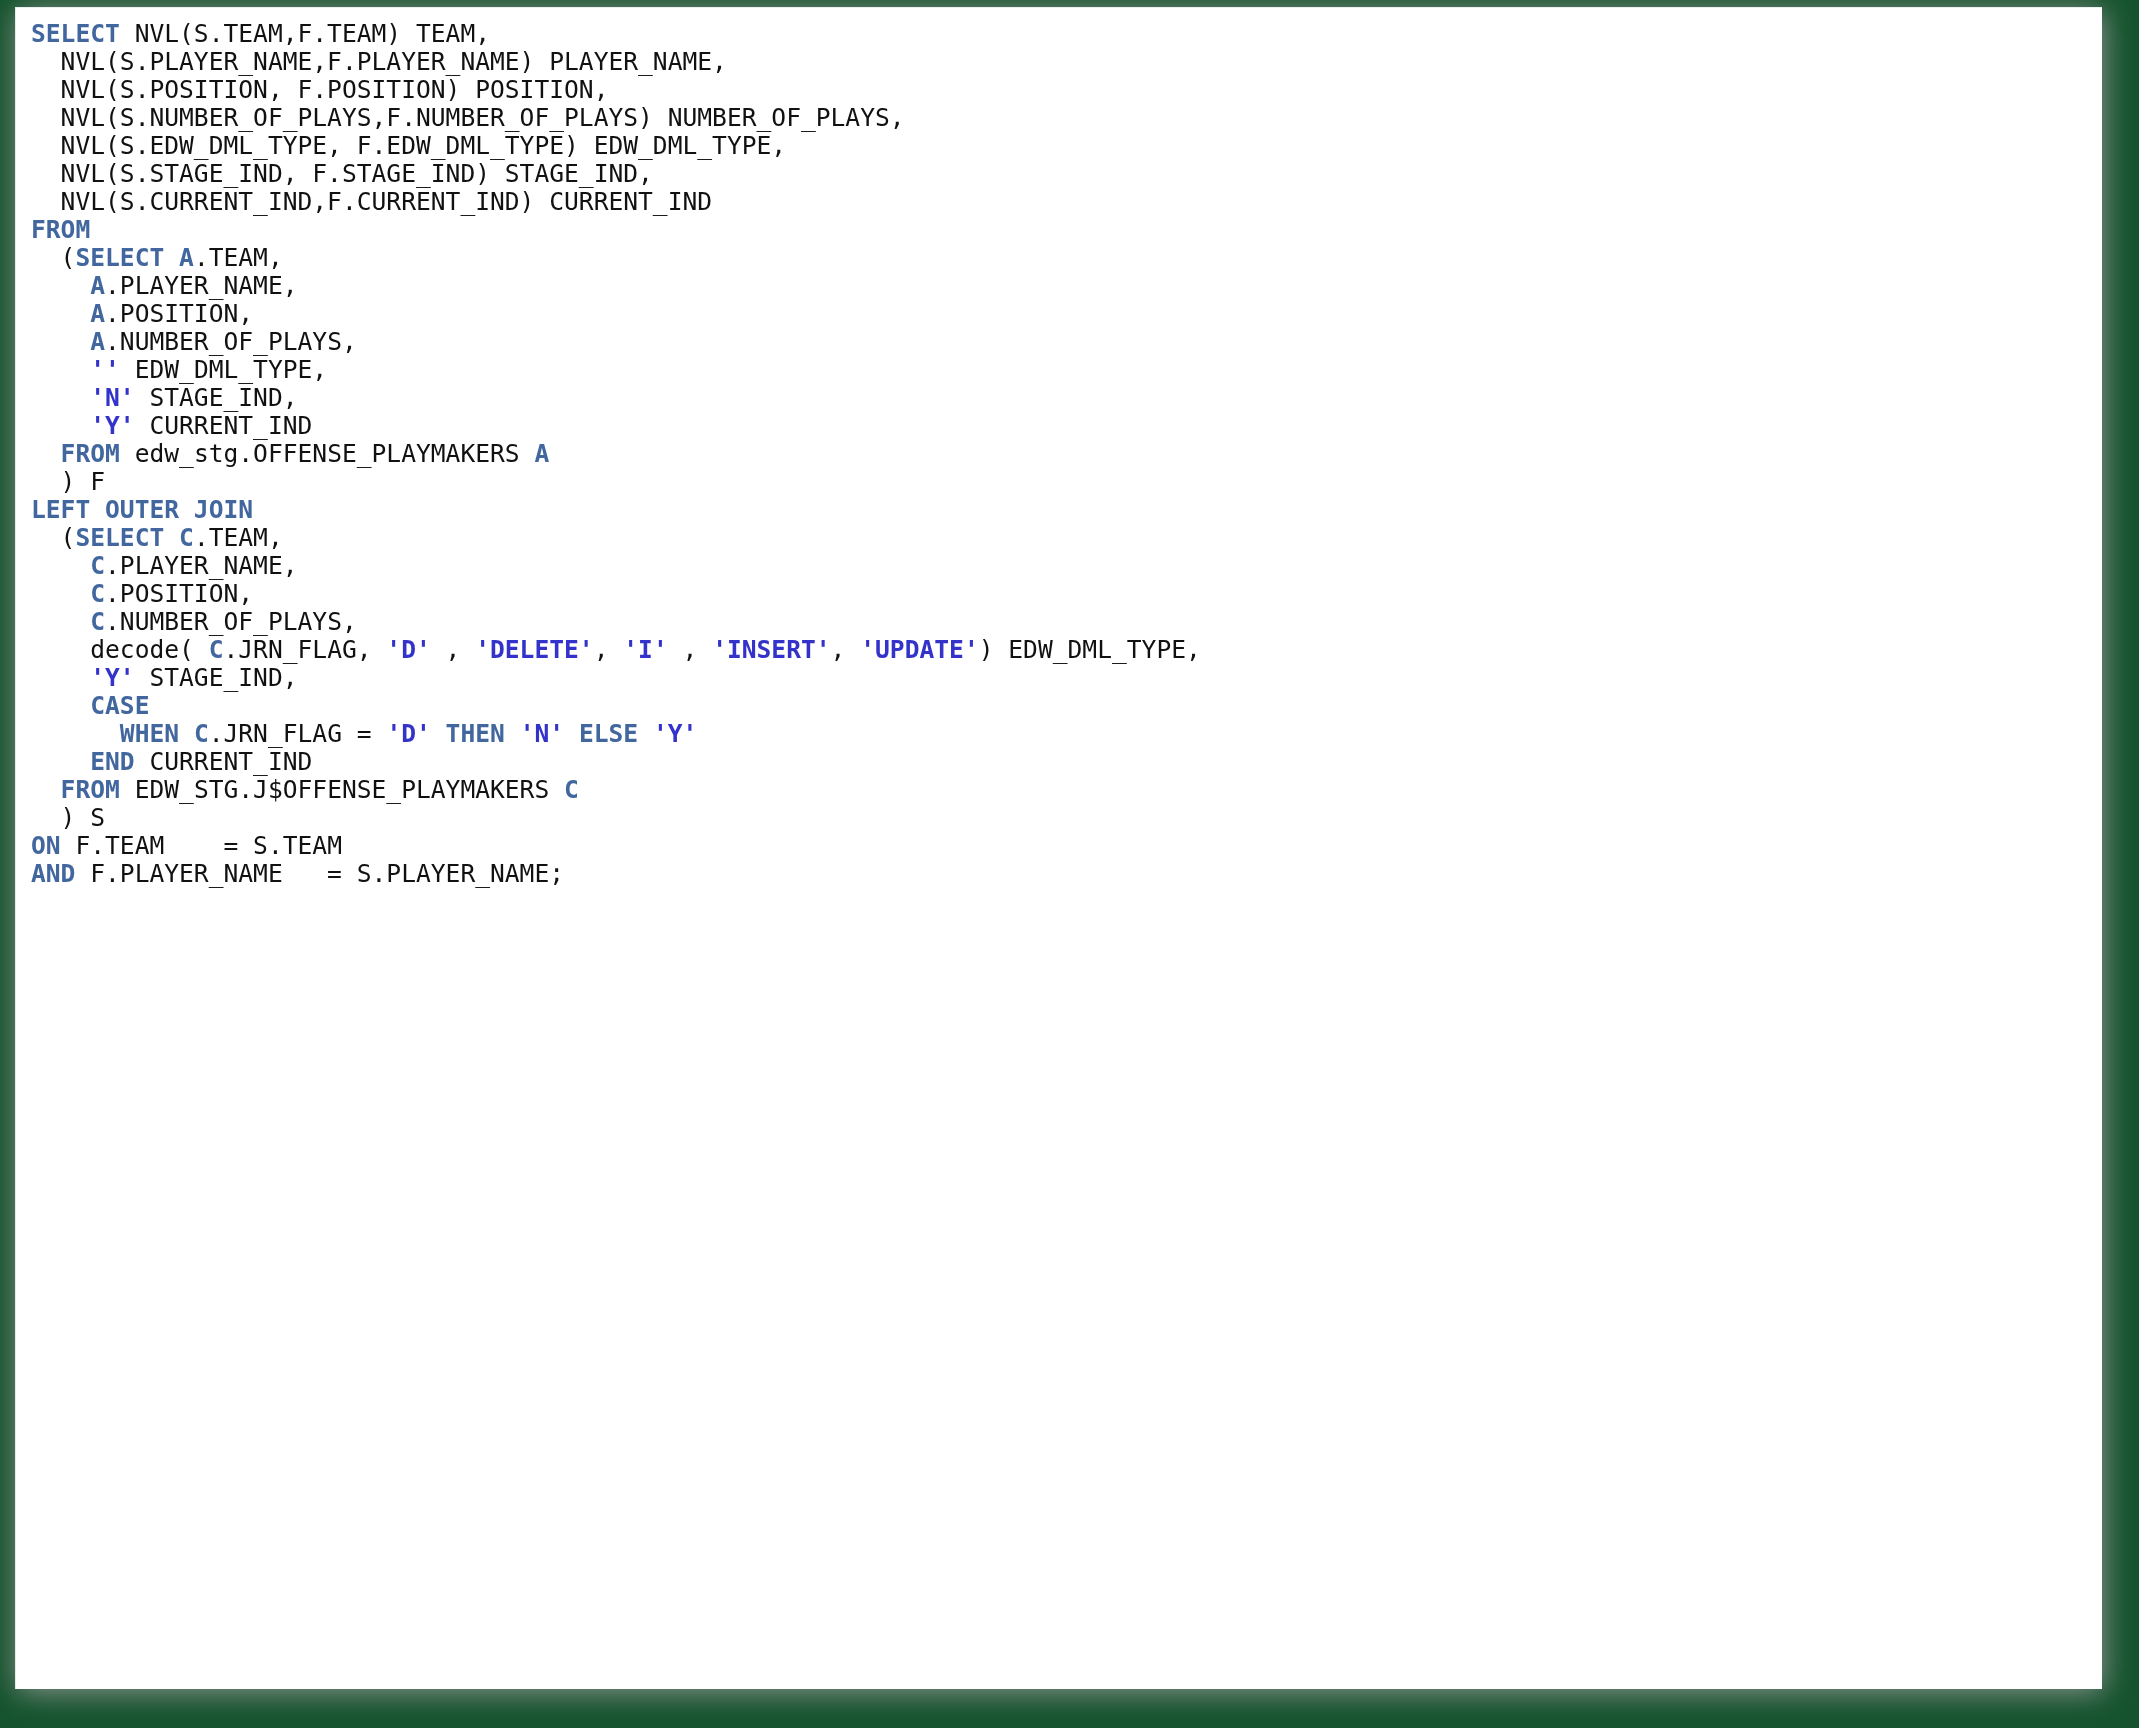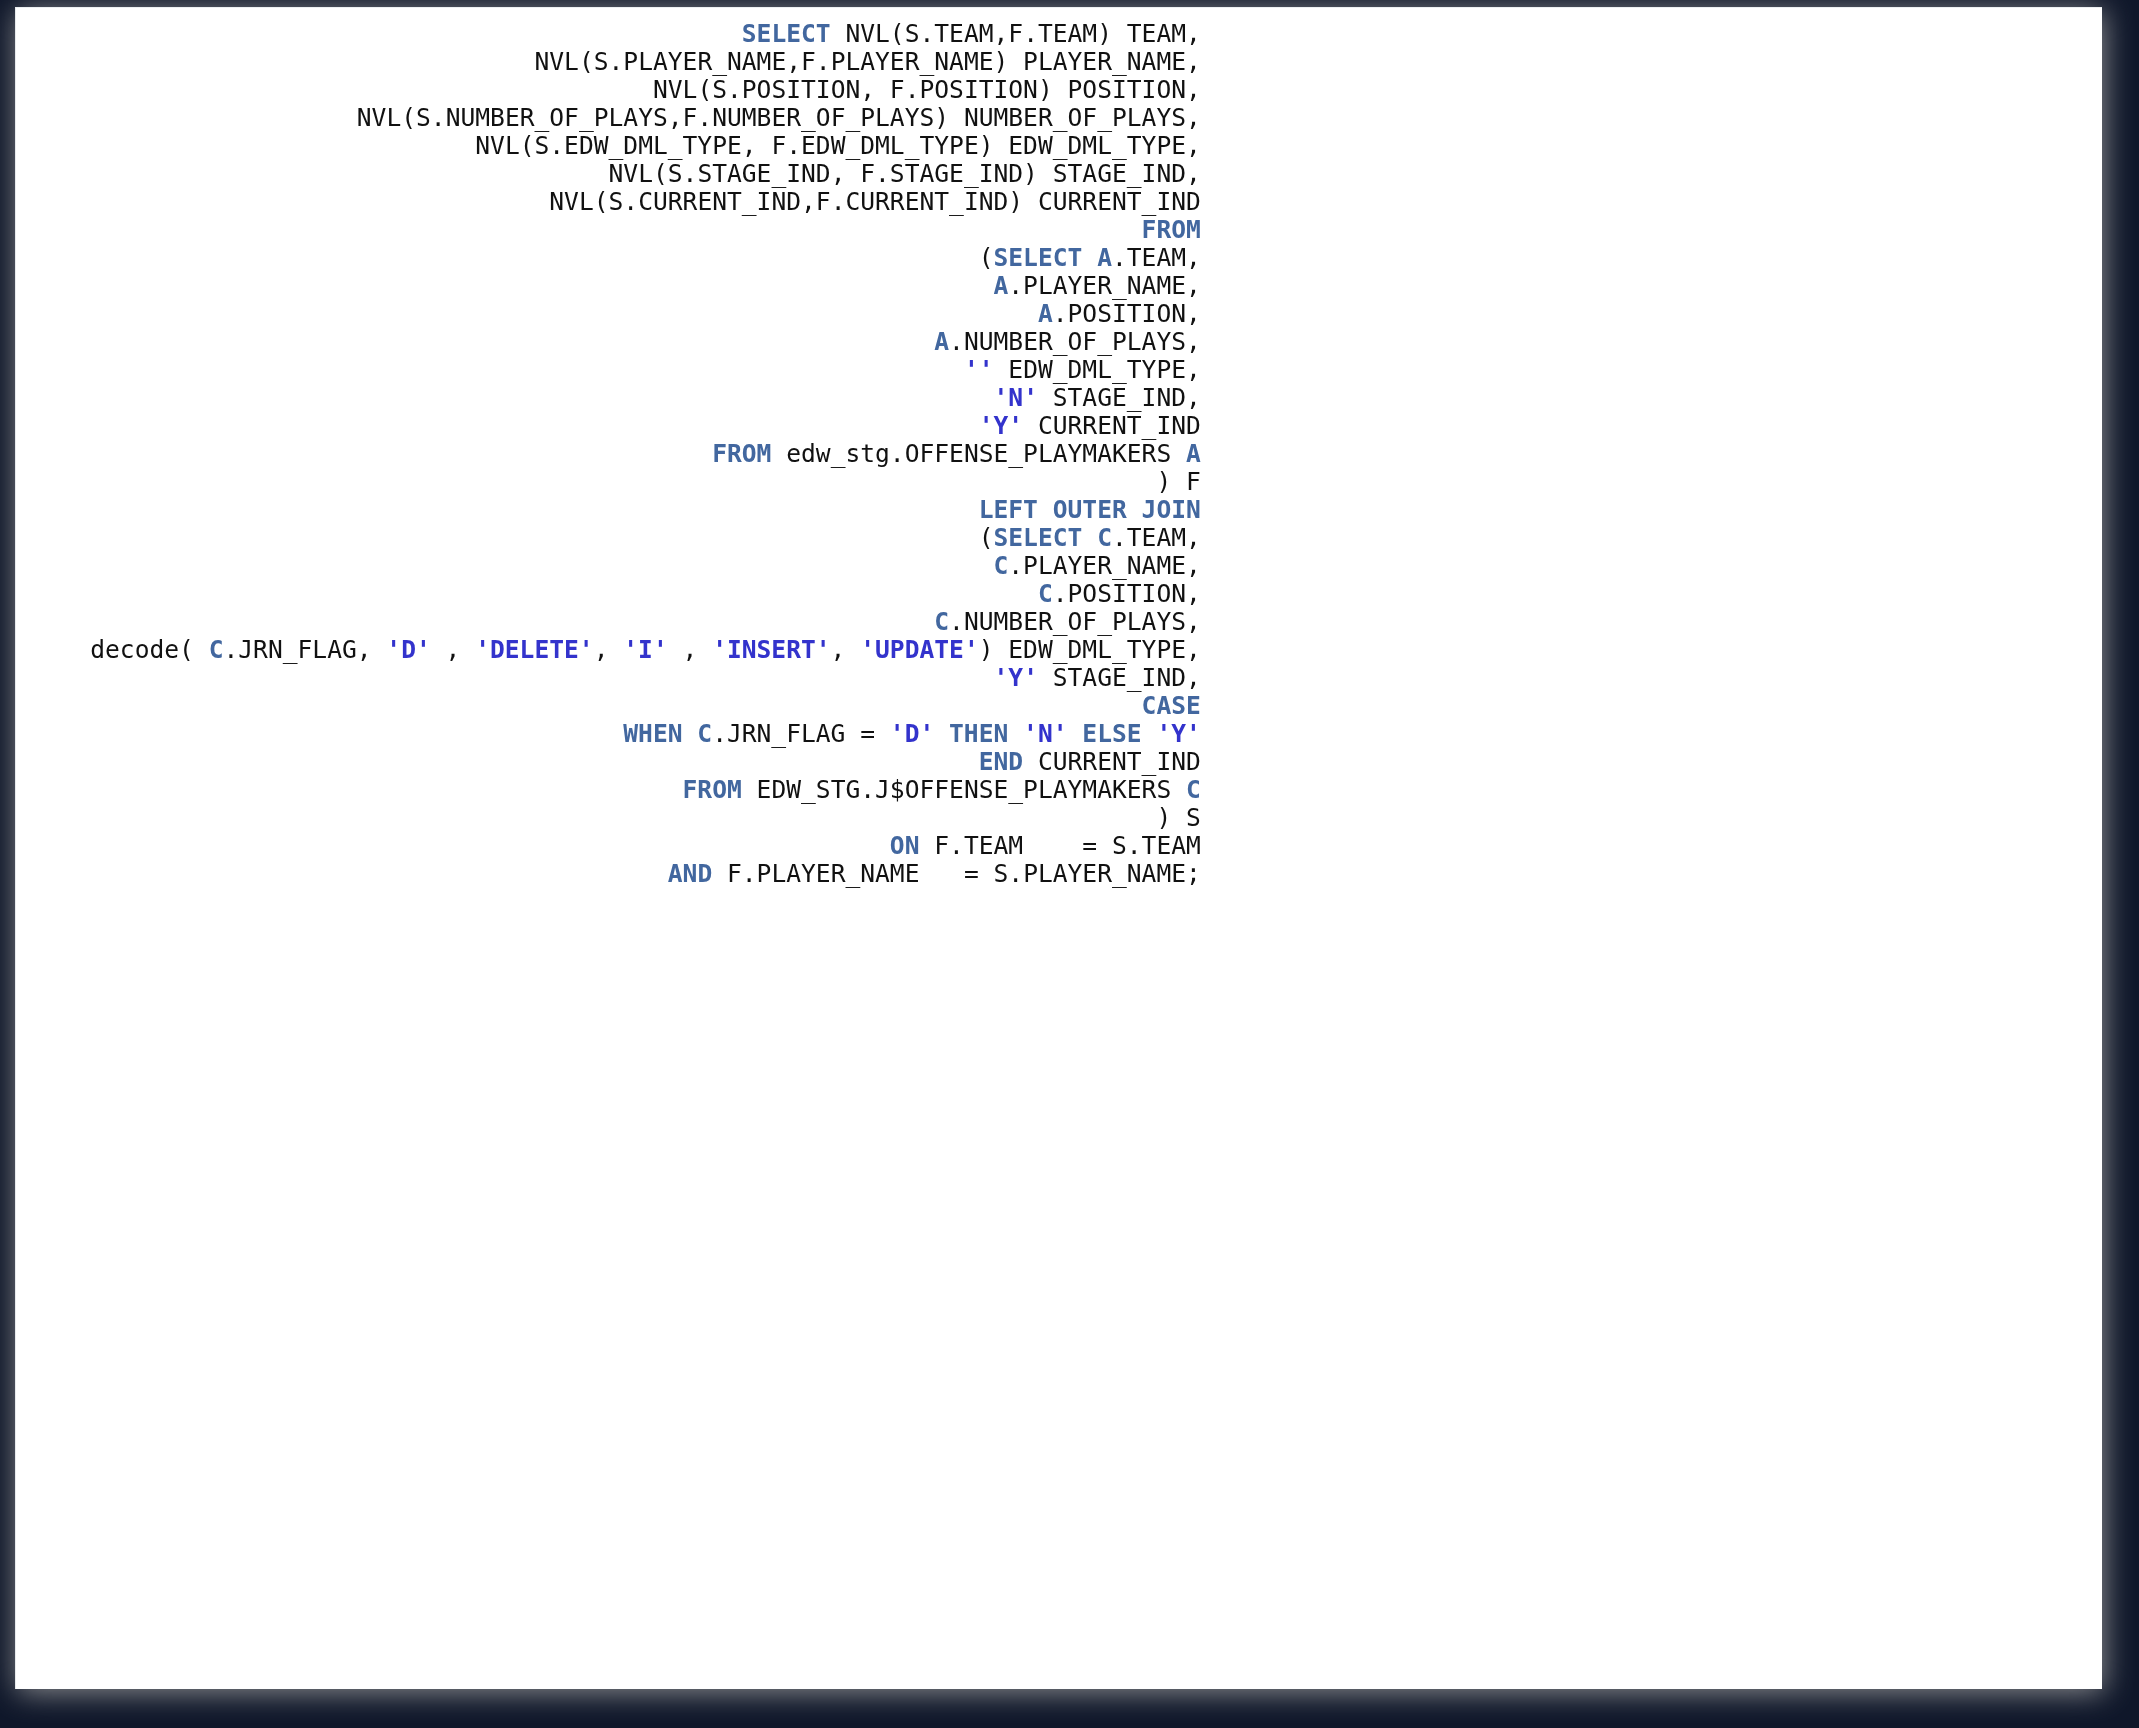--- a/index.html
+++ b/index.html
@@ -15,22 +15,21 @@
     overflow: hidden;
   }
 
   
   #code-stage {
     position: absolute;
     left: 0;
     top: 0;
     width: 2140px;
     height: 1728px;
-    background: #0f172a;
-    text-align: right;
+    background: #14532d;
   }
 
   
   #code-panel-shadow {
     position: absolute;
     left: 17px;
     top: 10.2px;
     width: 2087px;
     height: 1682px;
     background: #9a9a9a;

